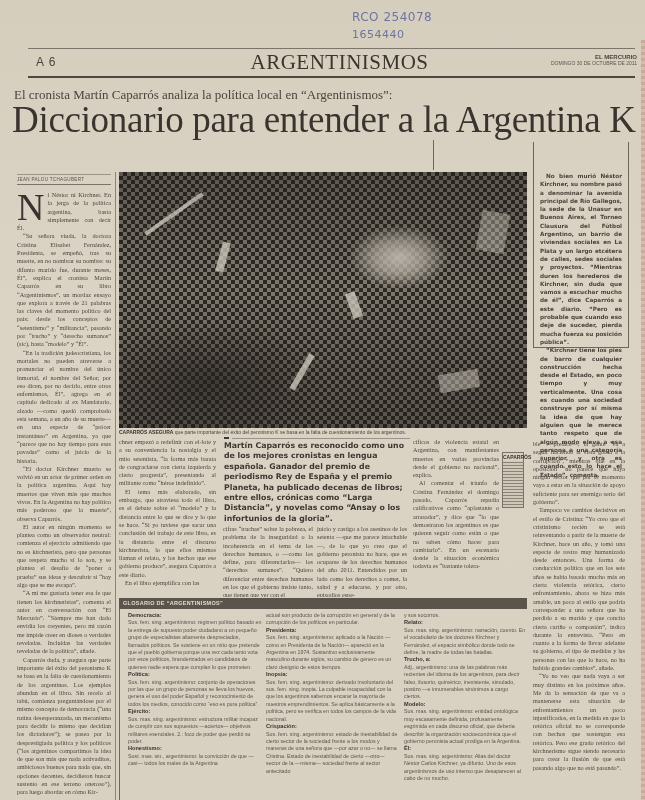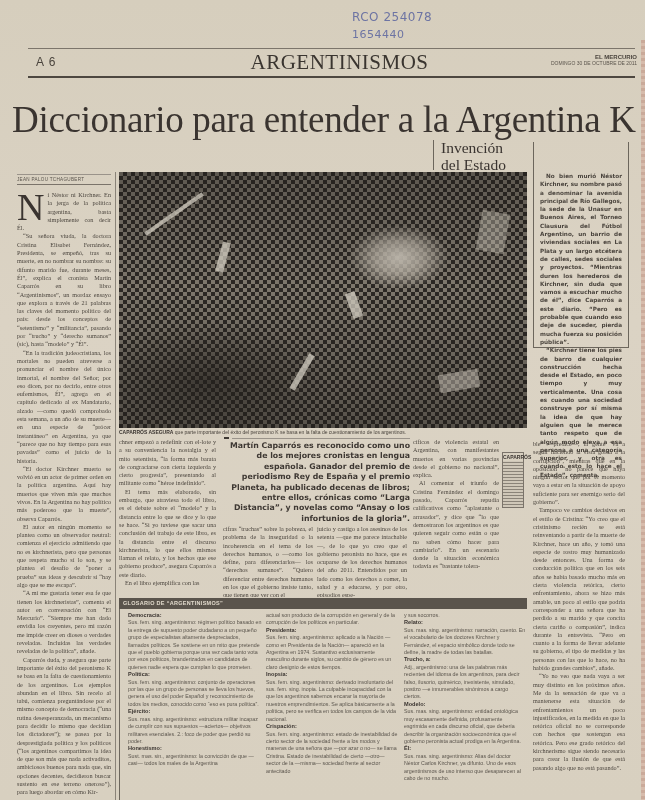--- a/index.html
+++ b/index.html
@@ -52,21 +52,21 @@
       radial-gradient(ellipse 50px 32px at 280px 85px, rgba(235,228,215,0.95) 0%, rgba(220,212,198,0.7) 50%, rgba(0,0,0,0) 100%),
       radial-gradient(ellipse 120px 60px at 90px 210px, rgba(40,36,32,0.6) 0%, rgba(0,0,0,0) 100%),
       repeating-conic-gradient(#2e2a26 0% 25%, #8f887c 0% 50%) 0 0 / 8px 8px;
     overflow: hidden;
   }
   .photo .shade { position: absolute; inset: 0; background: linear-gradient(180deg, rgba(30,27,24,0.45) 0%, rgba(30,27,24,0.15) 45%, rgba(30,27,24,0.5) 100%); }
   .photo .flag { position: absolute; background: rgba(210,204,192,0.75); }
   .caption { position: absolute; left: 119px; top: 429px; width: 408px; font-family: "Liberation Sans", sans-serif; font-size: 5px; color: #4a443d; }
   .caption b { color: #3a3430; }
 
-  .pullquote { position: absolute; left: 224px; top: 441px; width: 186px; font-family: "DejaVu Sans", sans-serif; font-weight: bold; font-size: 7.8px; line-height: 10.4px; color: #3e3833; text-align: right; }
+  .pullquote { position: absolute; left: 224px; top: 441px; width: 186px; font-family: "DejaVu Sans", sans-serif; font-weight: bold; font-size: 7.8px; line-height: 10.4px; color: #3e3833; }
   .pq-mark { position: absolute; left: 224px; top: 437px; width: 5px; height: 2px; background: #3e3833; }
   .pq-rule { position: absolute; left: 232px; top: 438px; width: 178px; height: 1px; background: #9a938a; }
 
   .book-thumb {
     position: absolute; left: 502px; top: 452px; width: 22px; height: 56px;
     background: repeating-linear-gradient(180deg, #8a8378 0px, #8a8378 1px, #cfc7b8 1px, #cfc7b8 3px);
     border: 1px solid #7a736a;
   }
   .book-thumb .bt { font-family: "Liberation Sans", sans-serif; font-size: 5px; font-weight: bold; color: #3a3430; background: #d8d0c0; padding: 1px 0; text-align: center; }
 
@@ -92,27 +92,24 @@
   <div class="headerbar">
     <div class="pagenum">A 6</div>
     <div class="section">ARGENTINISMOS</div>
     <div class="masthead">
       <div class="m1">EL MERCURIO</div>
       <div class="m2">DOMINGO 30 DE OCTUBRE DE 2011</div>
     </div>
   </div>
   <div class="thickline"></div>
 
+  <div class="kicker">El cronista Martín Caparrós analiza la política local en “Argentinismos”:</div>
   <div class="headline">Diccionario para entender a la Argentina K</div>
 
   <div class="vrule" style="left:433px; top:140px; height:30px;"></div>
-  <div class="sidebar-title">
-    <div>Invención</div>
-    <div>del Estado</div>
-  </div>
   <div class="vrule" style="left:628px; top:142px; height:205px;"></div>
   <div class="vrule" style="left:533px; top:142px; height:205px;"></div>
   <div class="vrule" style="left:533px; top:347px; width:96px; height:1px;"></div>
 
   <div class="byline">JEAN PALOU TCHAGUBERT</div>
 
   <div class="col" style="left:17px; top:191px; width:94px; height:609px;">
     <p style="text-indent:0"><span class="dropcap">N</span><span>i Néstor ni Kirchner. En la jerga de la política argentina, basta simplemente con decir Él.</span></p>
     <p>“Su señora viuda, la doctora Cristina Elisabet Fernández, Presidenta, se empeñó, tras su muerte, en no nombrar su nombre: su difunto marido fue, durante meses, Él”, explica el cronista Martín Caparrós en su libro “Argentinismos”, un mordaz ensayo que explora a través de 21 palabras las claves del momento político del país: desde los conceptos de “setentismo” y “militancia”, pasando por “trucho” y “derecho sumanos” (sic), hasta “modelo” y “Él”.</p>
     <p>“En la tradición judeocristiana, los mortales no pueden atreverse a pronunciar el nombre del único inmortal, el nombre del Señor; por eso dicen, por no decirlo, entre otros eufemismos, Él”, agrega en el capítulo dedicado al ex Mandatario, alzado —como quedó comprobado esta semana, a un año de su muerte— en una especie de “prócer instantáneo” en Argentina, ya que “parece que no hay tiempo para esas pavadas” como el juicio de la historia.</p>

